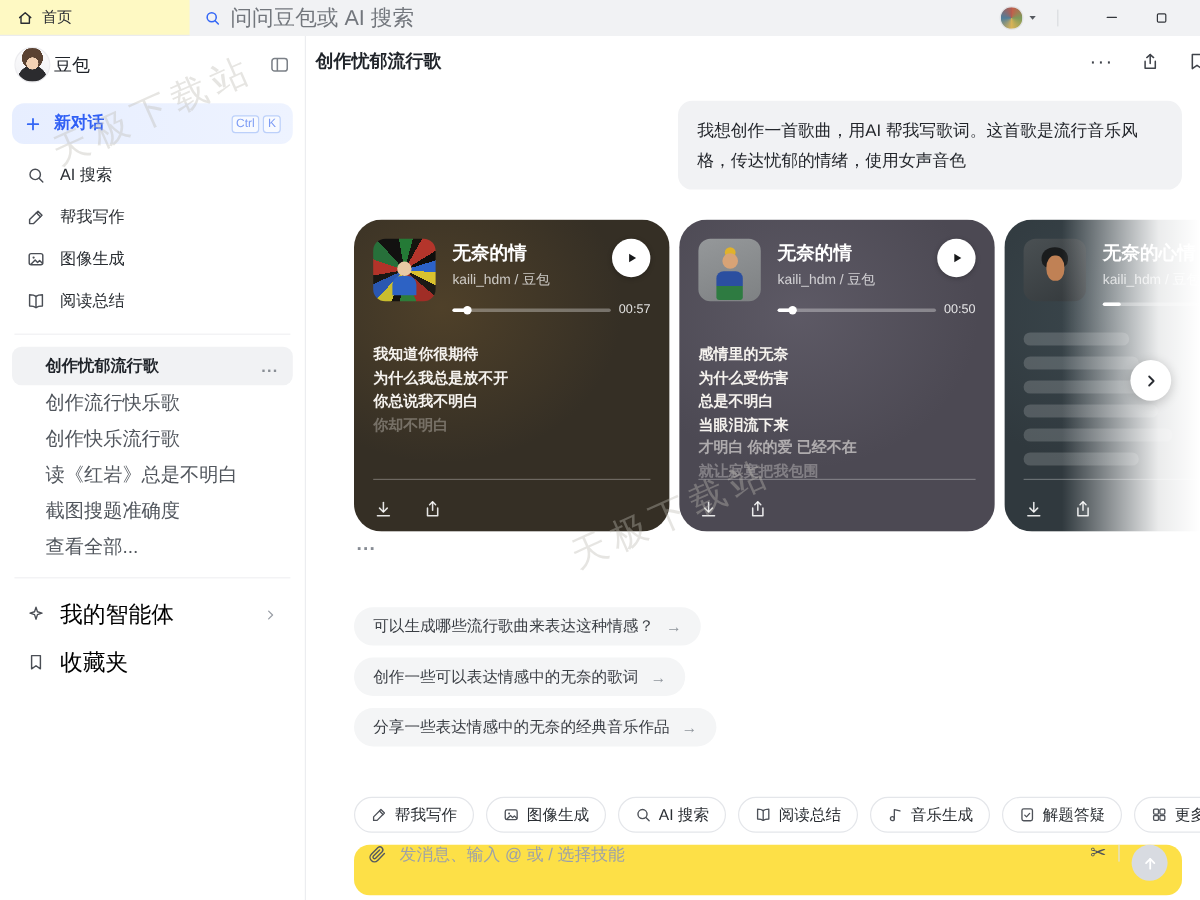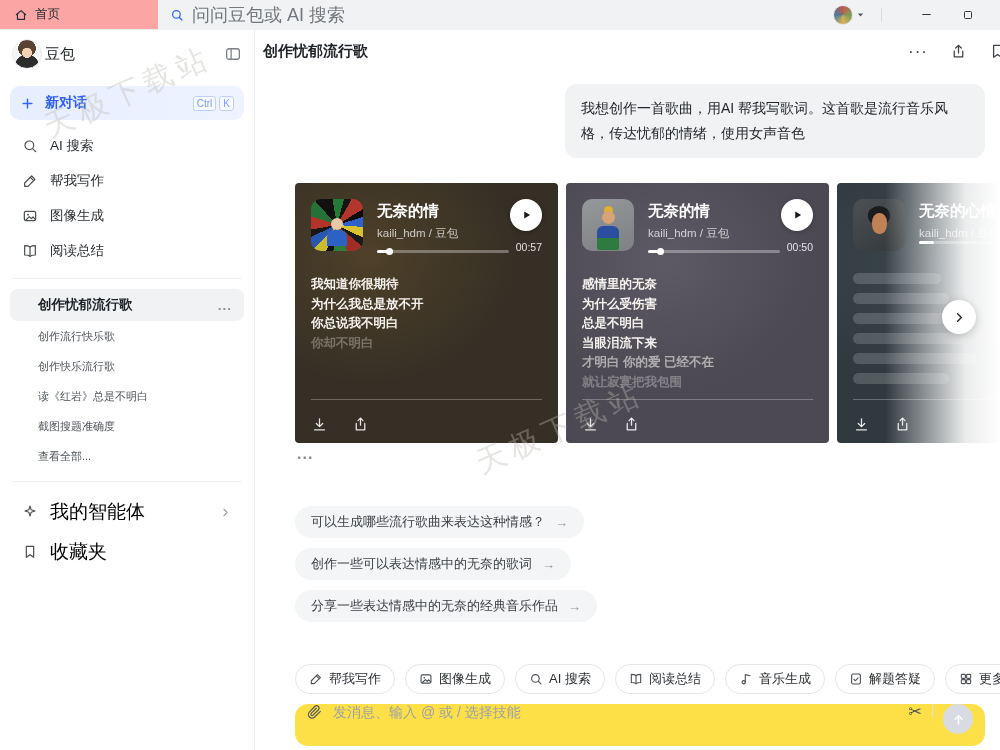--- a/index.html
+++ b/index.html
@@ -2,21 +2,21 @@
 <html><head>
 <meta charset="utf-8">
 <style>
   *{box-sizing:border-box;margin:0;padding:0}
   html,body{width:1000px;height:750px}
   body{font-family:"Liberation Sans","DejaVu Sans",sans-serif;background:#fff;color:#1f2329;overflow:hidden;position:relative}
   svg{display:block}
   .ic{flex:none}
 
   
-  .topbar{position:absolute;top:0;left:0;right:0;height:30px;background:#fca5a5;display:flex;align-items:center;border-bottom:1px solid #ebecee;z-index:20}
+  .topbar{position:absolute;top:0;left:0;right:0;height:30px;background:#fef9c3;display:flex;align-items:center;border-bottom:1px solid #ebecee;z-index:20}
   .tb-home{display:flex;align-items:center;gap:7px;padding:0 14px;width:158px;font-size:12.5px;color:#2a2d33}
   .tb-gray{flex:1;height:30px;background:#f1f2f4;display:flex;align-items:center}
   .tb-search{display:flex;align-items:center;gap:8px;padding-left:12px;flex:1;font-size:18px;color:#73777d;cursor:pointer}
   .tb-right{display:flex;align-items:center;gap:0;padding-right:18px}
   .tb-avatar{width:20px;height:20px;border-radius:50%;background:conic-gradient(#c75b4a,#7d9a5b,#d9b356,#4f7d9a,#b65b4e);border:1px solid #e3e4e6}
   .tb-caret{margin-left:3px;color:#55595f}
   .tb-sep{width:1px;height:14px;background:#d9dbdf;margin:0 16px}
   .tb-btn{width:28px;height:22px;display:flex;align-items:center;justify-content:center;color:#33363b;margin-left:14px;cursor:pointer}
 
   
@@ -40,60 +40,60 @@
   .new-chat .lbl{color:#3160f5;font-weight:700;font-size:14px;margin-left:10px}
   .kbd-wrap{margin-left:auto;display:flex;gap:3px}
   .kbd{font-size:10px;color:#7c9bf5;border:1px solid #bcd0fa;border-radius:3px;padding:1px 3px;background:rgba(255,255,255,.6)}
   .sb-menu{margin-top:8px}
   .sb-item{height:35px;display:flex;align-items:center;padding:0 12px;border-radius:8px;font-size:13.5px;color:#2a2e33;cursor:pointer}
   .sb-item .ic{color:#4a4e55;margin-right:12px}
   .sb-div{height:1px;background:#f0f1f3;margin:10px 2px}
   .sec-header{height:36px;display:flex;align-items:center;padding:0 12px;font-size:13.5px;color:#2a2e33;cursor:pointer}
   .sec-header .ic{color:#4a4e55;margin-right:12px}
   .sec-header .chev{margin-left:auto;color:#9a9fa6}
-  .recent-item{height:30px;display:flex;align-items:center;padding:0 12px 0 28px;font-size:11px;color:#51565d;border-radius:8px;cursor:pointer}
+  .recent-item{height:30px;display:flex;align-items:center;padding:0 12px 0 28px;font-size:16px;color:#51565d;border-radius:8px;cursor:pointer}
   .recent-item.active{height:32px;background:#f1f2f4;font-weight:700;color:#1f2329;font-size:13.5px}
   .recent-item .more{margin-left:auto;color:#898e95;letter-spacing:1px}
   .sb-foot{height:40px;display:flex;align-items:center;padding:0 12px;font-size:19px;color:#000000;cursor:pointer}
   .sb-foot .ic{color:#4a4e55;margin-right:12px}
   .sb-foot .chev{margin-left:auto;color:#9a9fa6}
 
   
   .main{position:absolute;left:255px;top:30px;right:0;bottom:0;background:#fff;overflow:hidden}
   .main-header{height:42px;display:flex;align-items:center;padding-left:8px}
   .mh-title{font-size:15px;font-weight:700}
   .mh-right{margin-left:auto;display:flex;align-items:center;gap:22px;margin-right:-6px}
   .mh-btn{color:#3f434a;cursor:pointer}
   .mh-dots{font-size:17px;letter-spacing:1px;color:#3f434a;cursor:pointer;line-height:1}
 
   .bubble{position:absolute;top:54px;right:15px;width:420px;background:#f1f2f4;border-radius:12px;padding:12px 16px;font-size:14px;line-height:25px;color:#23262b}
 
   
   .cards-wrap{position:absolute;left:40px;top:153px;right:0;height:262px}
   .cards-wrap::after{content:'';position:absolute;top:-2px;bottom:-2px;right:0;width:115px;background:linear-gradient(to right,rgba(255,255,255,0),rgba(255,255,255,.9) 70%,#fff);pointer-events:none}
   .cards{display:flex;gap:8px;width:860px}
-  .card{width:263px;height:260px;border-radius:4px;padding:16px;position:relative;color:#fff;flex:none}
+  .card{width:263px;height:260px;border-radius:23px;padding:16px;position:relative;color:#fff;flex:none}
   .card1{background:radial-gradient(150px 130px at 28% 28%,rgba(96,76,44,.6),rgba(0,0,0,0)),#352f25}
   .card2{background:radial-gradient(150px 130px at 38% 30%,rgba(125,120,135,.35),rgba(0,0,0,0)),#4c4953}
   .card3{background:radial-gradient(150px 130px at 35% 30%,rgba(70,85,92,.5),rgba(0,0,0,0)),#30393e}
   .c-head{display:flex}
   .art{width:52px;height:52px;border-radius:10px;flex:none;position:relative;overflow:hidden;margin-right:14px}
   .art1{background:conic-gradient(from -10deg,#247a36 0 7%,#16140f 7% 11%,#b4352b 11% 19%,#0f0e0c 19% 23%,#2c62c9 23% 29%,#d9c12f 29% 35%,#1c1a16 35% 39%,#a02d26 39% 47%,#2e7d3a 47% 55%,#14120e 55% 59%,#c9bd2e 59% 65%,#2a57b0 65% 71%,#191713 71% 75%,#b23329 75% 83%,#27703a 83% 91%,#121110 91% 100%)}
   .art1::before{content:'';position:absolute;left:50%;top:36%;width:12px;height:12px;margin-left:-6px;border-radius:50%;background:#e9c9a4}
   .art1::after{content:'';position:absolute;left:50%;top:60%;width:20px;height:16px;margin-left:-10px;border-radius:7px 7px 0 0;background:#2d62c4}
   .art2{background:linear-gradient(160deg,#95989a,#7e8183)}
   .art2::before{content:'';position:absolute;left:50%;top:24%;width:13px;height:13px;margin-left:-6.5px;border-radius:50%;background:#d8a376;box-shadow:0 -7px 0 -2px #e0b22b}
   .art2::after{content:'';position:absolute;left:50%;top:52%;width:22px;height:24px;margin-left:-11px;border-radius:6px 6px 2px 2px;background:linear-gradient(#2b4fa0 0 52%,#2e7b41 52% 100%)}
   .art3{background:linear-gradient(150deg,#4a5053,#34393c)}
   .art3::before{content:'';position:absolute;left:50%;top:14%;width:22px;height:18px;margin-left:-11px;border-radius:50% 50% 40% 40%;background:#1a1c1d}
   .art3::after{content:'';position:absolute;left:50%;top:26%;width:15px;height:21px;margin-left:-7.5px;border-radius:46%;background:#c08155}
   .c-meta{flex:1;min-width:0;padding-top:2px}
   .c-title{font-size:15.5px;font-weight:700;white-space:nowrap}
   .c-artist{font-size:11.5px;color:rgba(255,255,255,.72);margin-top:4px;white-space:nowrap}
-  .c-prog{display:flex;align-items:flex-end;gap:7px;}
+  .c-prog{display:flex;align-items:center;gap:7px;margin-top:11px}
   .pbar{flex:1;height:3px;border-radius:2px;background:rgba(255,255,255,.32);position:relative}
   .pbar::before{content:'';position:absolute;left:0;top:0;bottom:0;width:9%;border-radius:2px;background:#fff}
   .pbar.dot::after{content:'';position:absolute;left:calc(9% - 3px);top:50%;margin-top:-3.5px;width:7px;height:7px;border-radius:50%;background:#fff}
   .c-time{font-size:10.5px;color:rgba(255,255,255,.85);flex:none;min-width:26px}
   .play{position:absolute;top:16px;right:16px;width:32px;height:32px;border-radius:50%;background:#fff;display:flex;align-items:center;justify-content:center;cursor:pointer;box-shadow:0 1px 4px rgba(0,0,0,.25)}
   .lyrics{margin-top:22px}
   .lyr{font-size:12.5px;font-weight:600;line-height:19.5px;color:#f5f2ee;white-space:nowrap;overflow:hidden}
   .lyr.dim1{opacity:.58}
   .lyr.dim2{opacity:.32}
   .skel{margin-top:22px}

